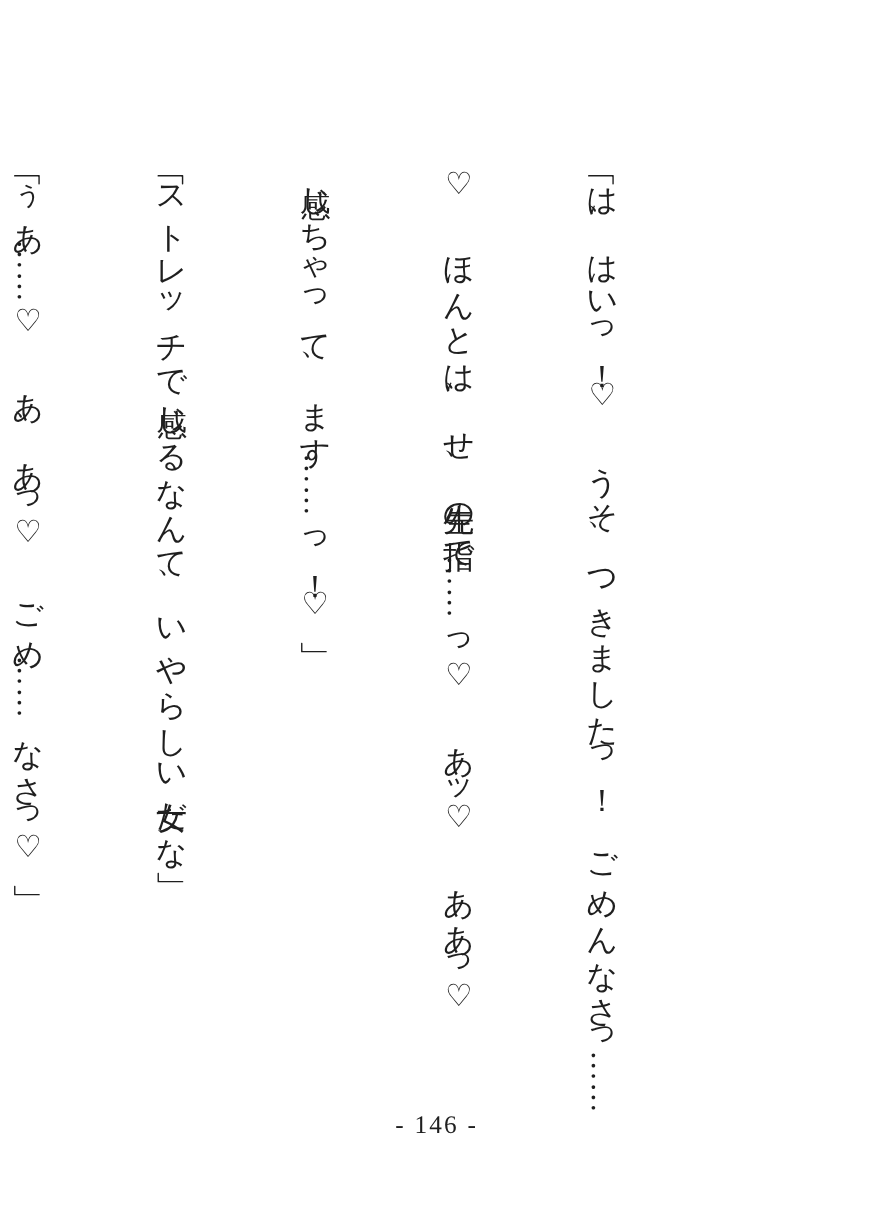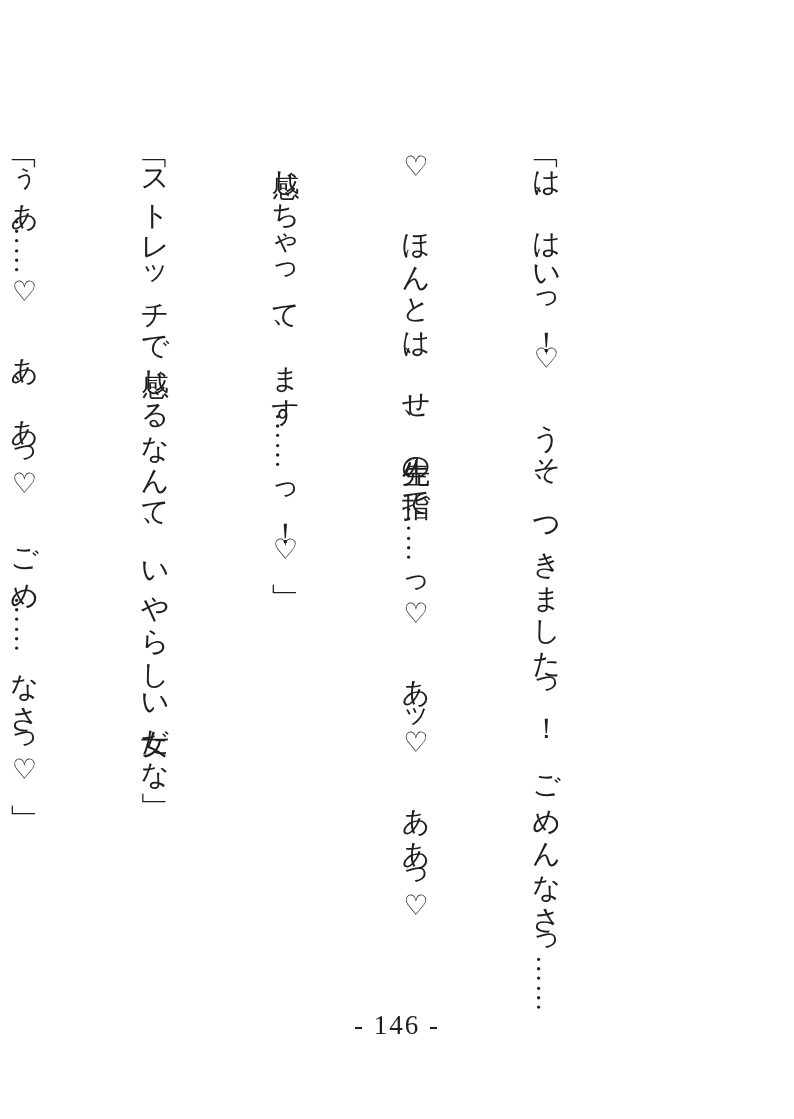--- a/index.html
+++ b/index.html
@@ -34,21 +34,21 @@
   }
   .text-line {
     margin: 0;
   }
   .page-number {
     position: absolute;
     left: 0;
     right: 0;
     top: 1010px;
     text-align: center;
-    font-size: 27px;
+    font-size: 23px;
     letter-spacing: 2px;
     color: #1f1f1f;
     font-variant-numeric: oldstyle-nums;
   }
 </style>
 </head>
 <body>
 
 <div class="page">
 

